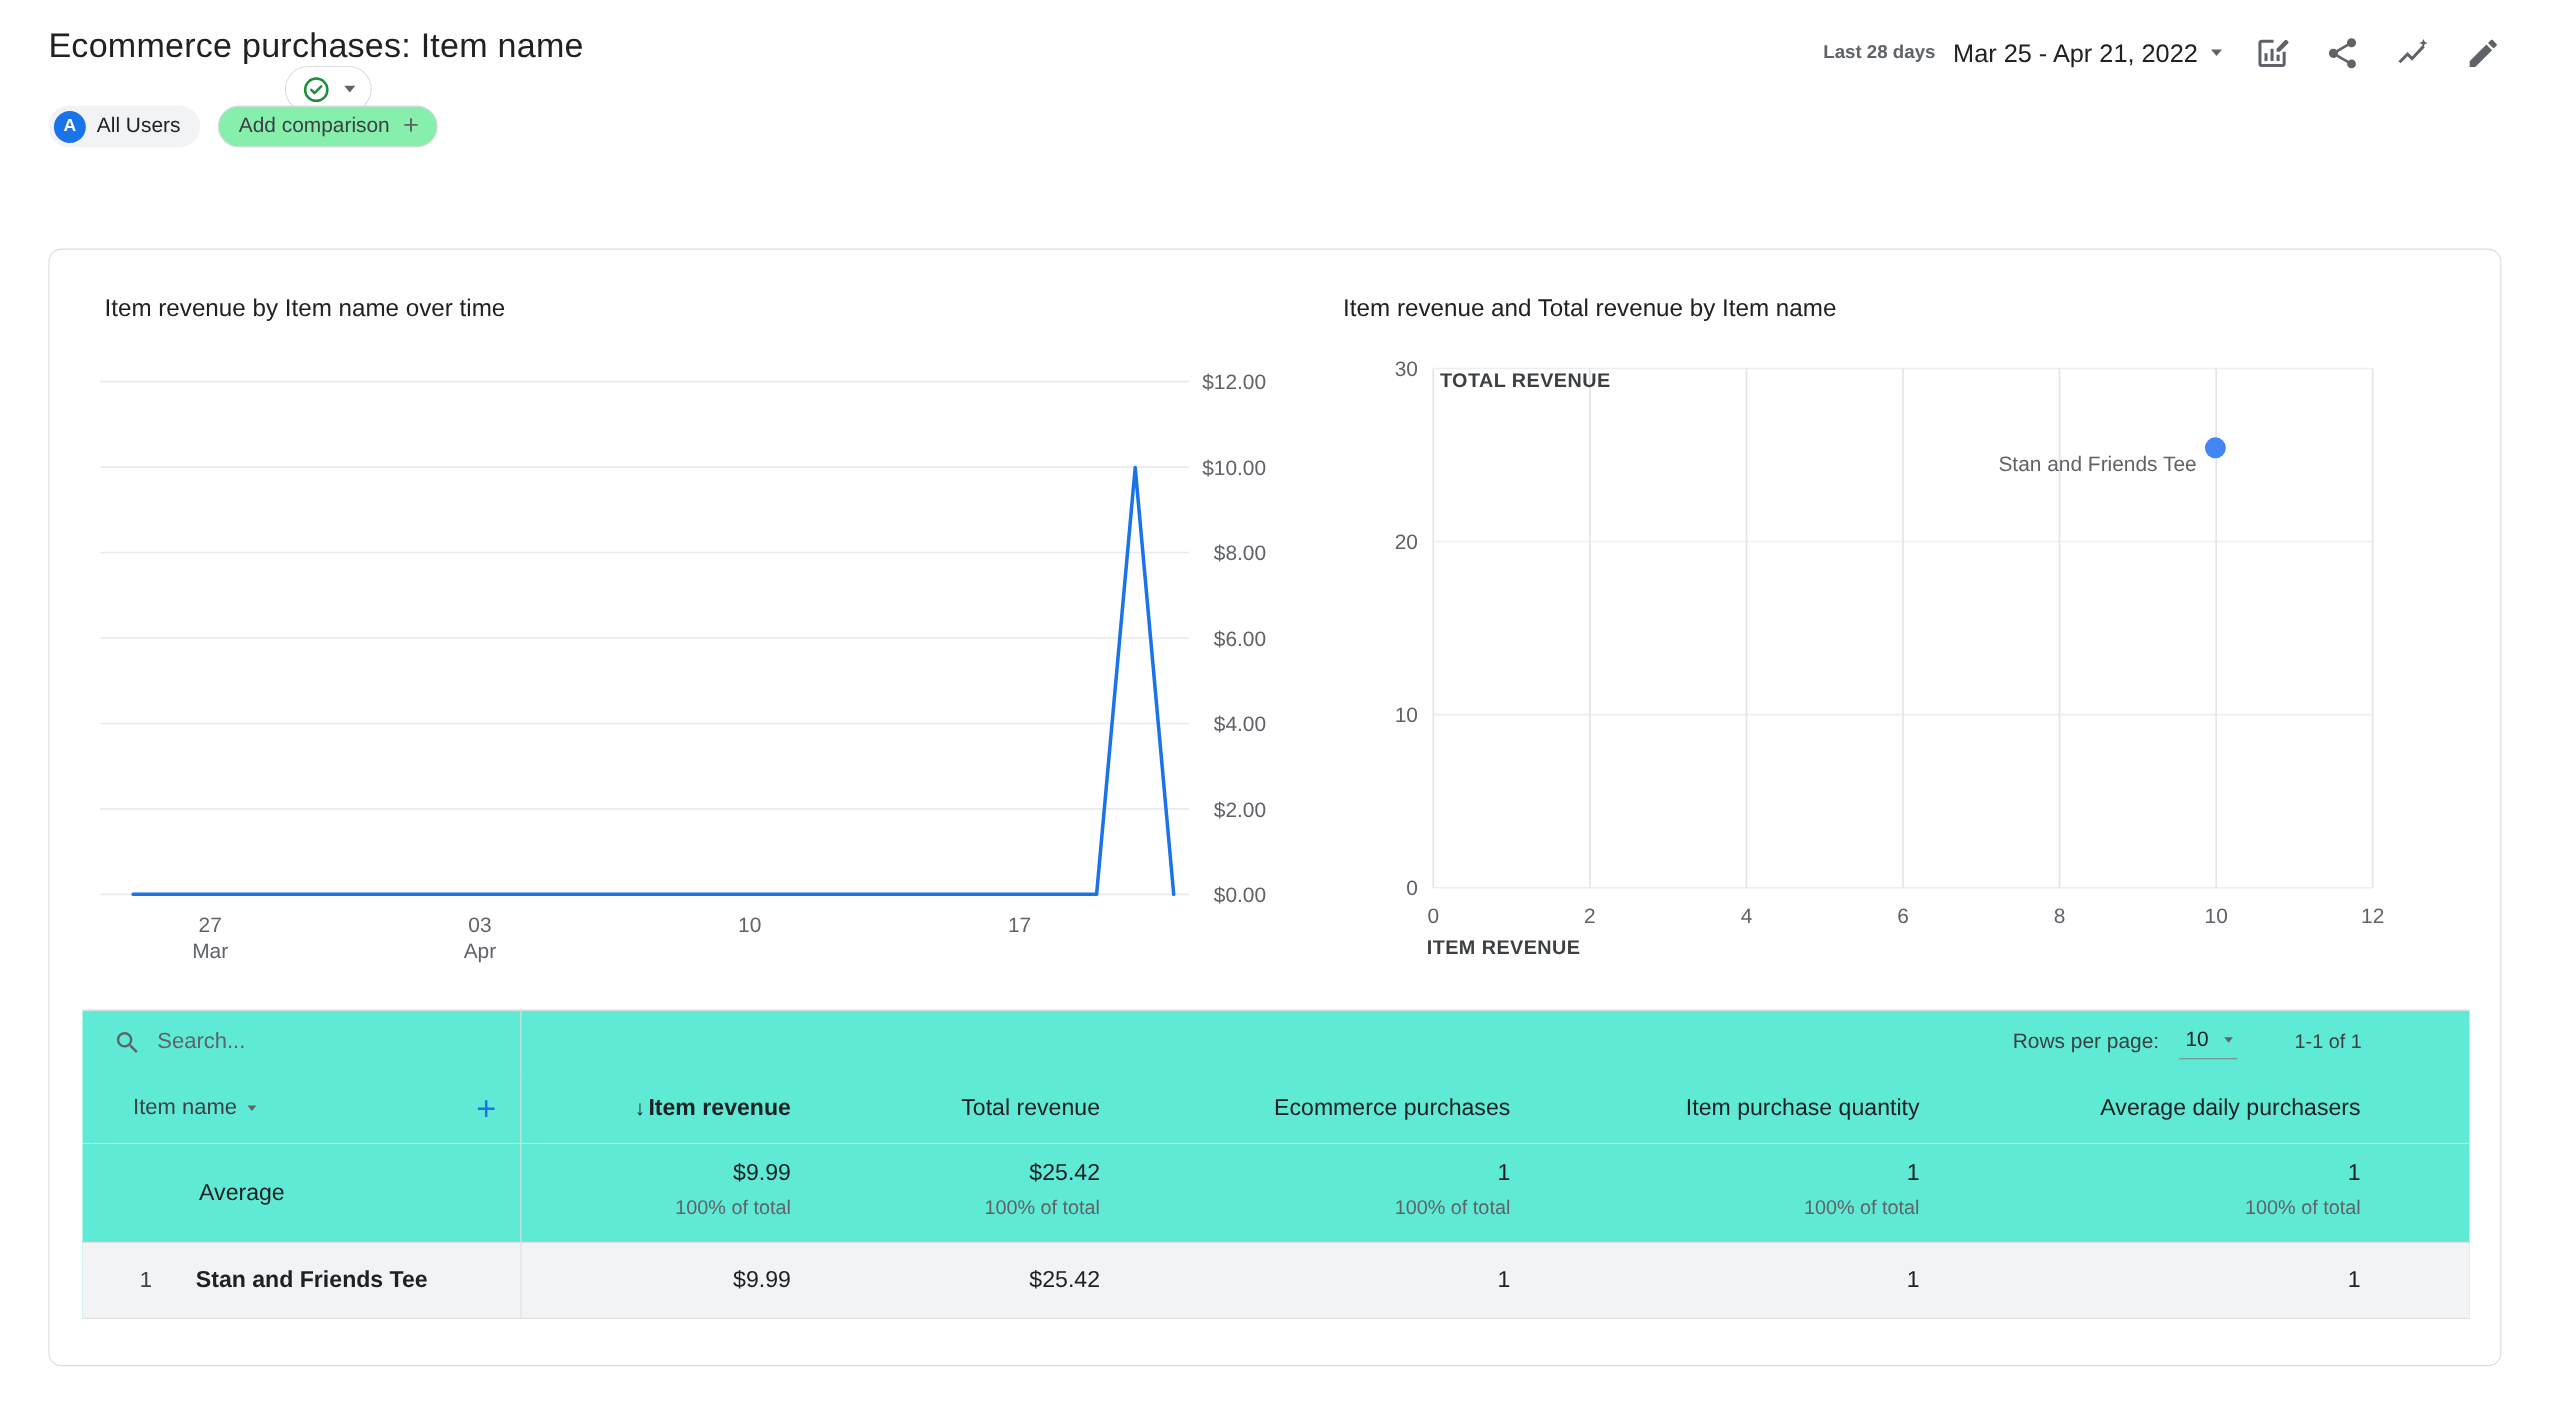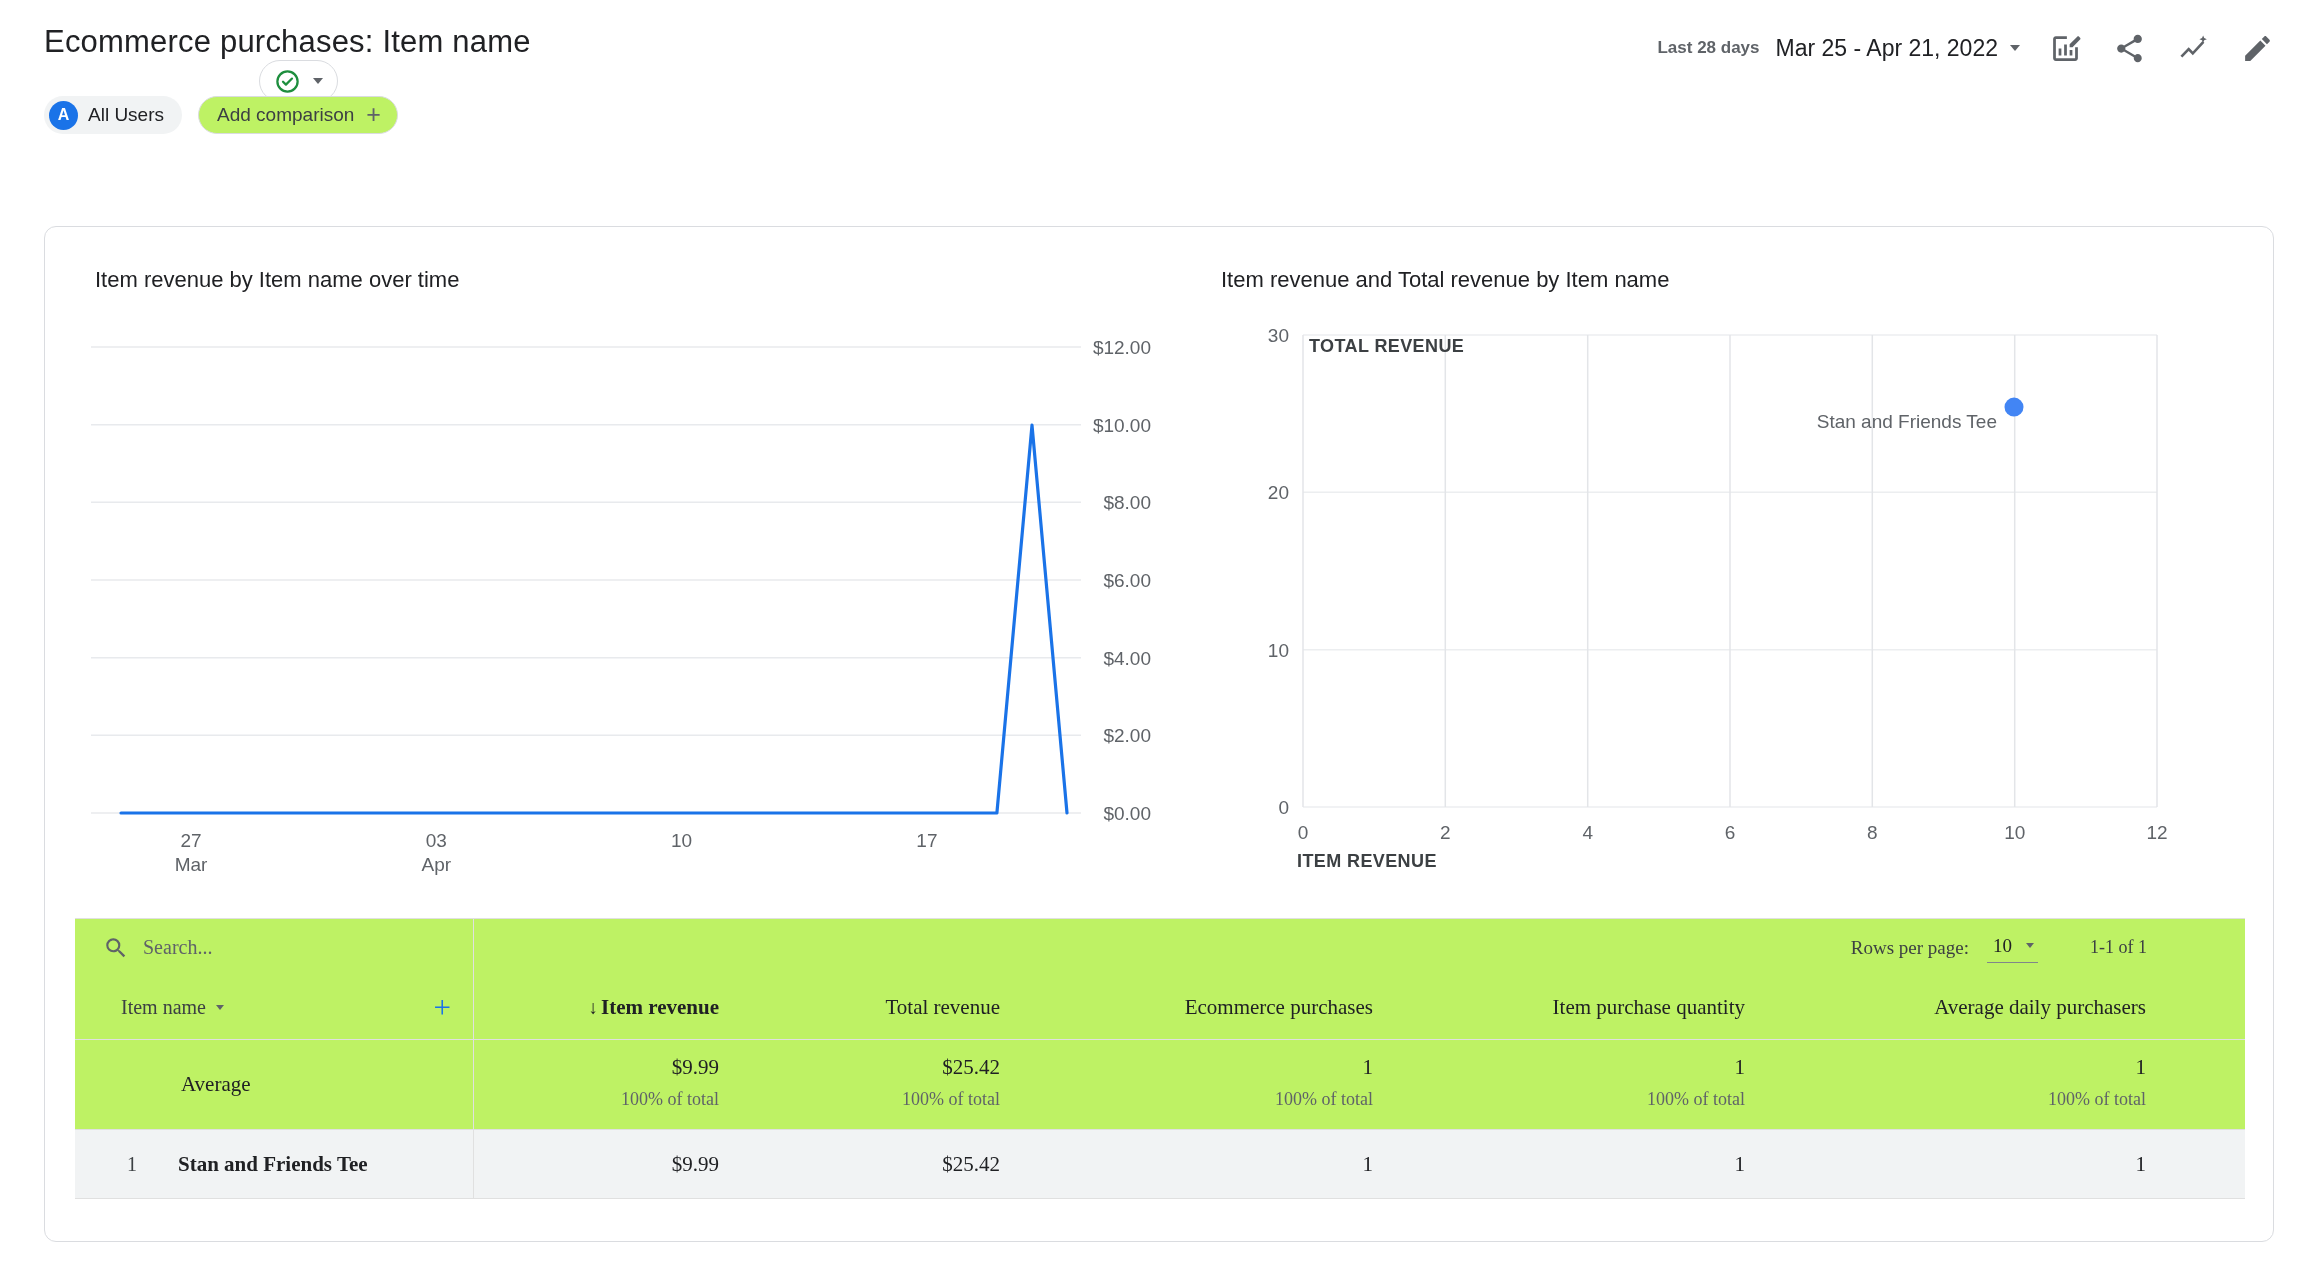--- a/index.html
+++ b/index.html
@@ -34,34 +34,34 @@
   .icon-btn svg { width: 33px; height: 33px; fill: #5f6368; }
 
   
   .chips { position: absolute; left: 44px; top: 96px; display: flex; align-items: center; gap: 16px; }
   .chip-users { display: flex; align-items: center; height: 38px; background: #f1f3f4; border-radius: 19px; padding: 0 18px 0 5px; cursor: pointer; }
   .avatar-a {
     width: 29px; height: 29px; border-radius: 50%; background: #1a73e8; color: #fff;
     font-size: 16px; font-weight: 700; display: flex; align-items: center; justify-content: center; margin-right: 10px;
   }
   .chip-lbl { font-size: 19px; color: #202124; }
-  .chip-add { display: flex; align-items: center; height: 38px; border: 1px solid #dadce0; border-radius: 19px; padding: 0 16px 0 18px; cursor: pointer; background: #bef264; }
+  .chip-add { display: flex; align-items: center; height: 38px; border: 1px solid #dadce0; border-radius: 19px; padding: 0 16px 0 18px; cursor: pointer; background: #86efac; }
   .chip-add .chip-lbl { color: #3c4043; }
   .chip-add .plus-g { font-size: 25px; color: #5f6368; margin-left: 12px; line-height: 1; margin-top: -2px; }
 
   
   .card { position: absolute; left: 44px; top: 226px; width: 2230px; height: 1016px; border: 1px solid #dadce0; border-radius: 12px; background: #fff; }
   .chart-title { position: absolute; font-size: 22px; color: #202124; }
   #line-title { left: 50px; top: 40px; }
   #scatter-title { left: 1176px; top: 40px; }
   #line-chart-svg { position: absolute; left: 46px; top: 92px; }
   #scatter-chart-svg { position: absolute; left: 1196px; top: 92px; }
 
   
-  .table-wrap { position: absolute; left: 30px; top: 691px; width: 2170px; border-top: 1px solid #e0e0e0; background: #bef264; font-family: Liberation Serif, serif; }
+  .table-wrap { position: absolute; left: 30px; top: 691px; width: 2170px; border-top: 1px solid #e0e0e0; background: #5eead4; }
   .trow { display: flex; }
   .cell-dim { flex: 0 0 399px; width: 399px; border-right: 1px solid #e0e0e0; display: flex; align-items: center; }
   .metrics { display: flex; flex: 1; padding-right: 98px; }
   .mcell { text-align: right; }
   .m0 { width: 245px; } .m1 { width: 281px; } .m2 { width: 373px; } .m3 { width: 372px; } .m4 { width: 401px; }
 
   .search-row { height: 57px; }
   .search-row .cell-dim { padding-left: 28px; gap: 14px; }
   .search-ic { width: 26px; height: 26px; flex: 0 0 26px; }
   .search-input { border: none; outline: none; font-size: 20px; color: #202124; font-family: inherit; width: 250px; background: transparent; }

